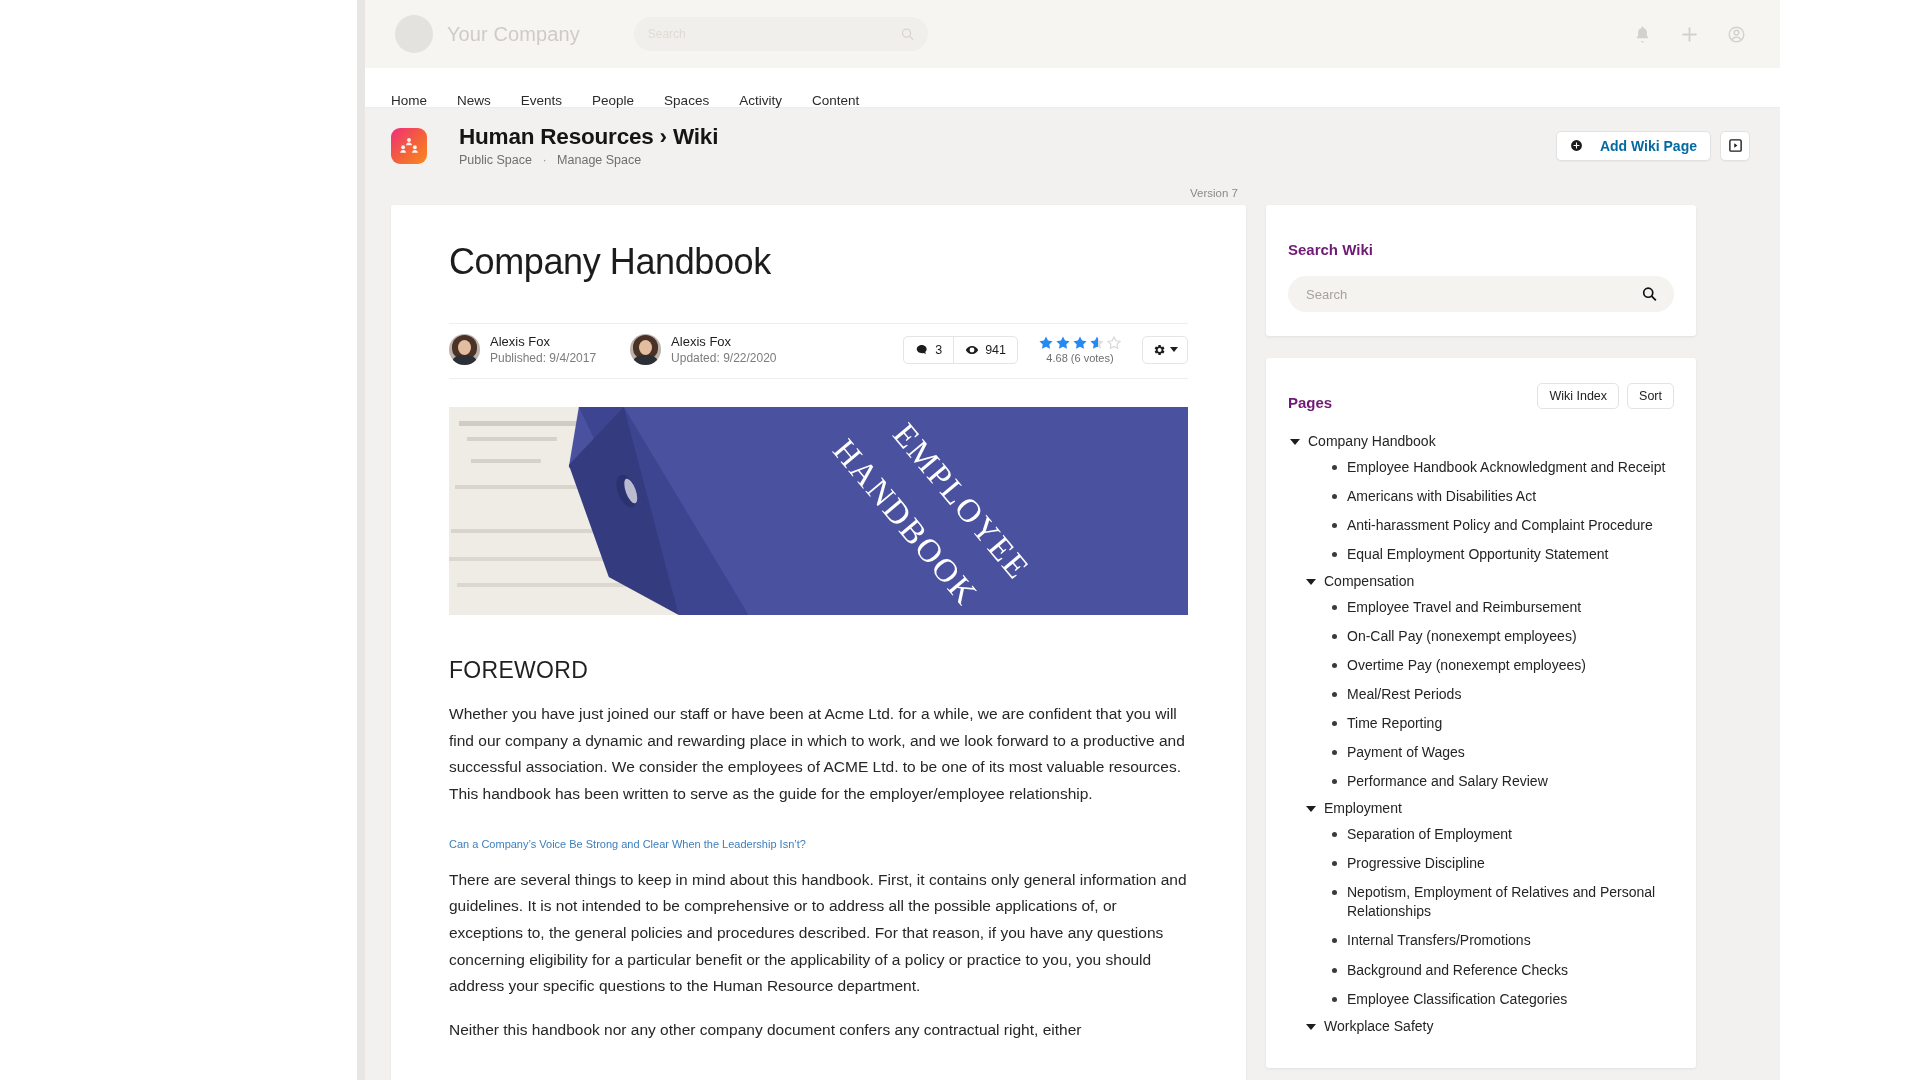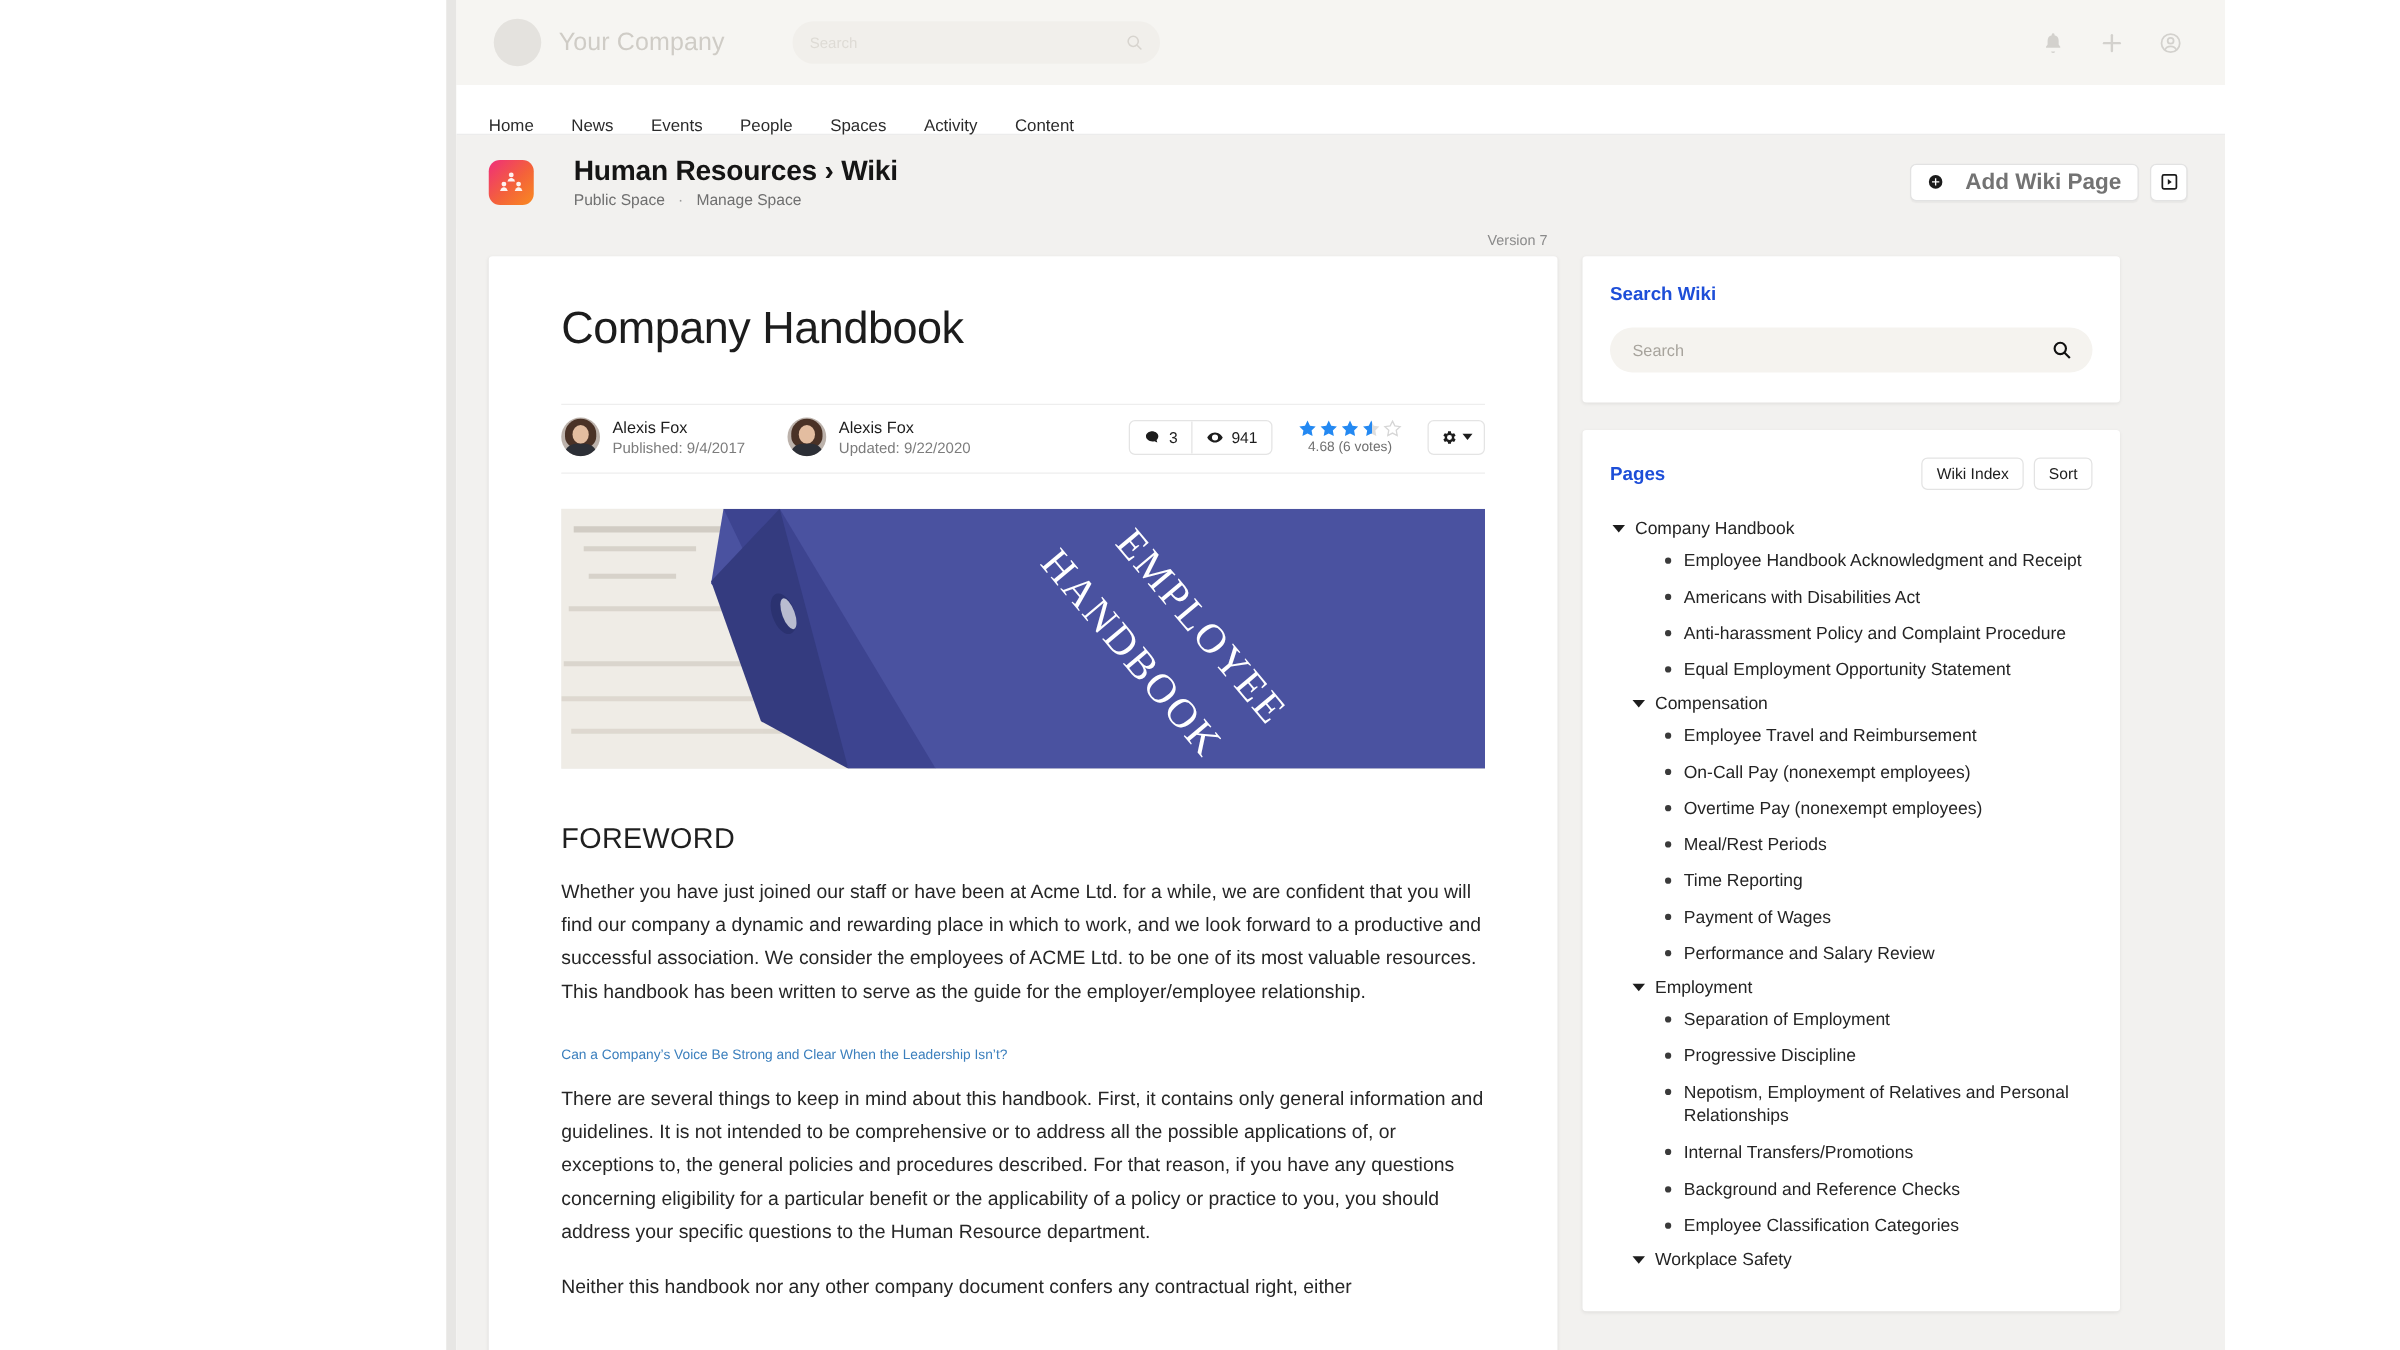--- a/index.html
+++ b/index.html
@@ -103,21 +103,21 @@
     line-height: 1.15;
   }
   #space-sub { margin-top: 3px; font-size: 12.5px; color: #6f6f6f; }
   #space-sub .dot { margin: 0 7px; color: #9a9a9a; }
   #space-sub .manage { color: #6f6f6f; cursor: pointer; }
   #space-actions { margin-left: auto; display: flex; align-items: center; gap: 9px; }
   #add-wiki-page {
     background: #fff; border: 1px solid #e2e2e2; border-radius: 5px;
     height: 30px; padding: 0 13px;
     display: flex; align-items: center; gap: 17px;
-    font-size: 18px; font-weight: 700; color: #737373; cursor: pointer;
+    font-size: 14px; font-weight: 700; color: #0369a1; cursor: pointer;
     box-shadow: 0 1px 1px rgba(0,0,0,.04);
   }
   #add-wiki-page svg { width: 13px; height: 13px; }
   #view-toggle {
     width: 30px; height: 30px; background:#fff;
     border: 1px solid #e2e2e2; border-radius: 5px;
     display: flex; align-items: center; justify-content: center; cursor: pointer;
     box-shadow: 0 1px 1px rgba(0,0,0,.04);
   }
   #view-toggle svg { width: 15px; height: 15px; }
@@ -226,21 +226,21 @@
   }
 
   
   #side-col { width: 430px; flex: none; padding-top: 22px; }
   .side-card {
     background: #ffffff; border-radius: 3px;
     box-shadow: 0 1px 3px rgba(0,0,0,.07);
     padding: 22px 22px 24px 22px;
   }
   #pages-card { margin-top: 22px; padding-bottom: 30px; }
-  .side-title { font-size: 15px; font-weight: 700; color: #1d4ed8; }
+  .side-title { font-size: 15px; font-weight: 700; color: #701a75; margin-top: 14px; }
   #wiki-search {
     margin-top: 18px; position: relative;
     height: 36px; background: #f5f3ef; border-radius: 18px;
     display: flex; align-items: center; padding: 0 42px 0 18px;
   }
   #wiki-search-text { font-size: 13px; color: #a7a39c; }
   #wiki-search-icon {
     position: absolute; right: 16px; top: 50%; transform: translateY(-50%);
     width: 17px; height: 17px;
   }

